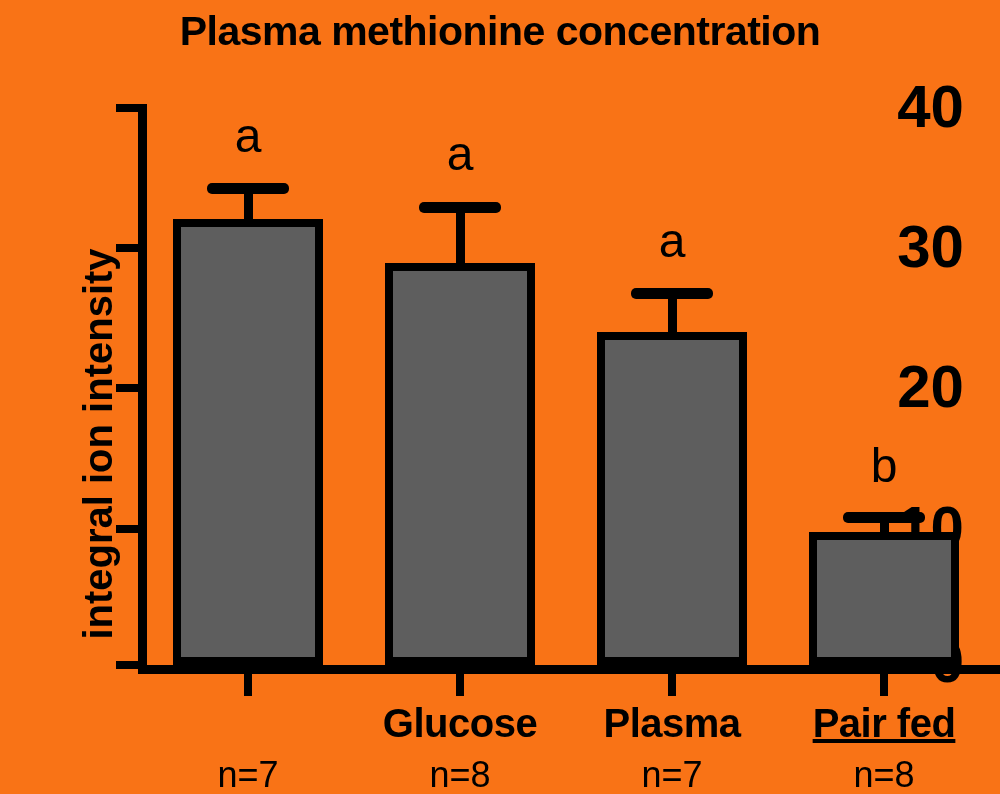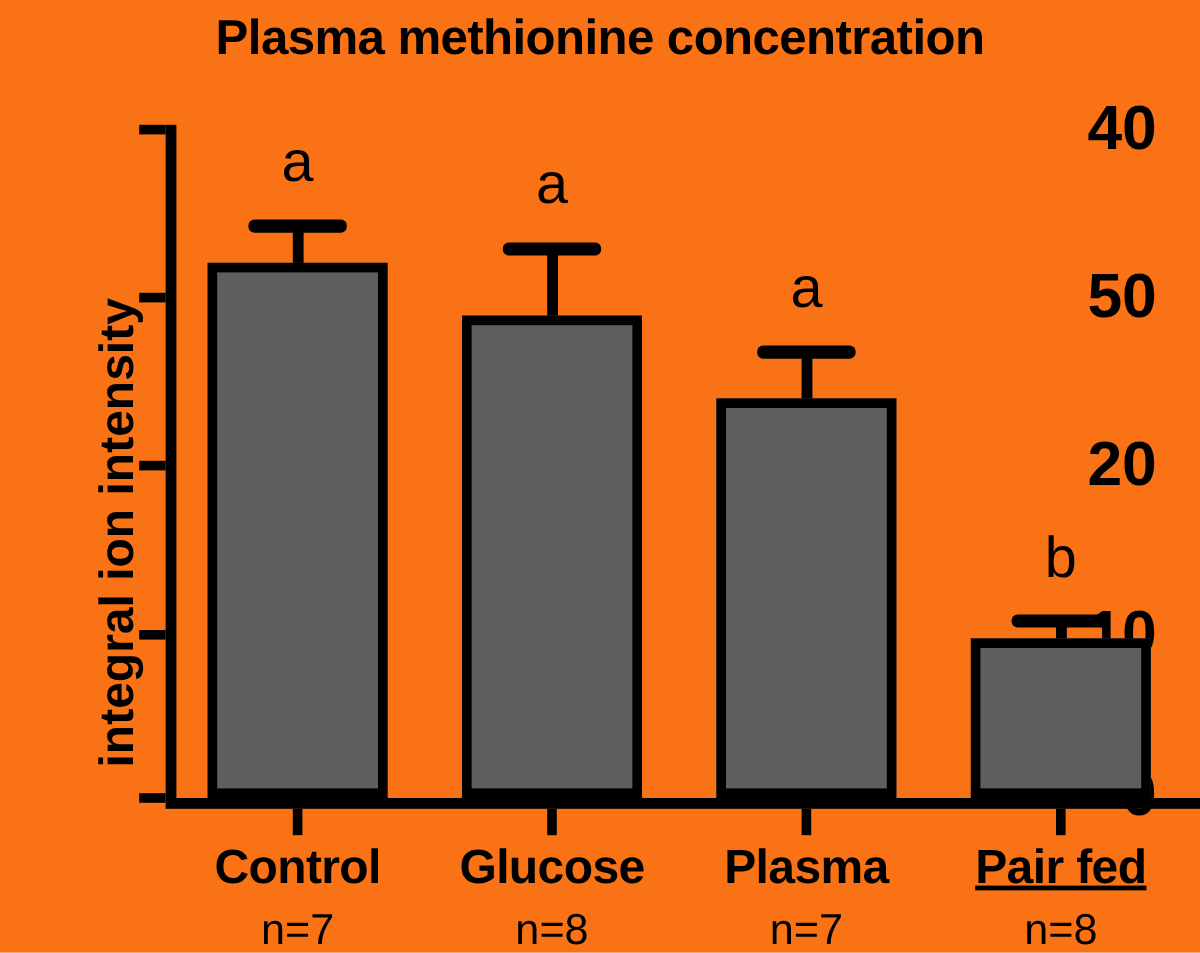--- a/index.html
+++ b/index.html
@@ -58,21 +58,21 @@
     position: absolute;
     left: -22px;
     width: 22px;
     height: 8px;
     background: #000000;
   }
   .y-tick-label-wrap {
     position: absolute;
     right: 30px;
     transform: translateY(-50%);
-    font-size: 52px;
+    font-size: 60px;
     font-weight: bold;
     line-height: 1;
     white-space: nowrap;
     text-align: right;
   }
   #y-axis-title {
     position: absolute;
     left: -62px;
     top: 60px;
     width: 560px;
@@ -166,35 +166,34 @@
     <div id="y-axis-line"></div>
     <div id="x-axis-line"></div>
 
     <div class="y-tick" style="top:0px;"></div>
     <div class="y-tick" style="top:140px;"></div>
     <div class="y-tick" style="top:280px;"></div>
     <div class="y-tick" style="top:421px;"></div>
     <div class="y-tick" style="top:557px;"></div>
 
     <div class="y-tick-label-wrap" style="top:3px;">40</div>
-    <div class="y-tick-label-wrap" style="top:143px;">50</div>
+    <div class="y-tick-label-wrap" style="top:143px;">30</div>
     <div class="y-tick-label-wrap" style="top:283px;">20</div>
     <div class="y-tick-label-wrap" style="top:424px;">10</div>
     <div class="y-tick-label-wrap" style="top:558px;">0</div>
 
     <div id="y-axis-title">integral ion intensity</div>
 
     <div class="bar-group" style="left:35px; width:150px;">
       <div class="sig-letter" style="top:8px;">a</div>
       <div class="err-cap" style="top:79px;"></div>
       <div class="err-stem" style="top:84px; height:36px;"></div>
       <div class="bar" style="height:446px;"></div>
     </div>
     <div class="x-tick" style="left:110px;"></div>
-    <div class="x-label" style="left:110px;">Control</div>
     <div class="x-sublabel" style="left:110px;">n=7</div>
 
     <div class="bar-group" style="left:247px; width:150px;">
       <div class="sig-letter" style="top:26px;">a</div>
       <div class="err-cap" style="top:98px;"></div>
       <div class="err-stem" style="top:103px; height:58px;"></div>
       <div class="bar" style="height:402px;"></div>
     </div>
     <div class="x-tick" style="left:322px;"></div>
     <div class="x-label" style="left:322px;">Glucose</div>

